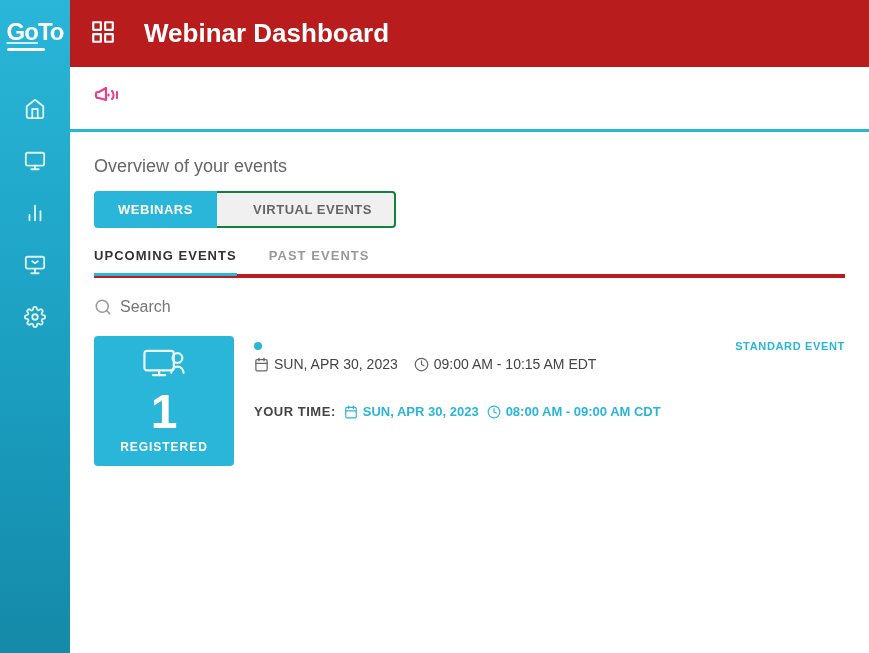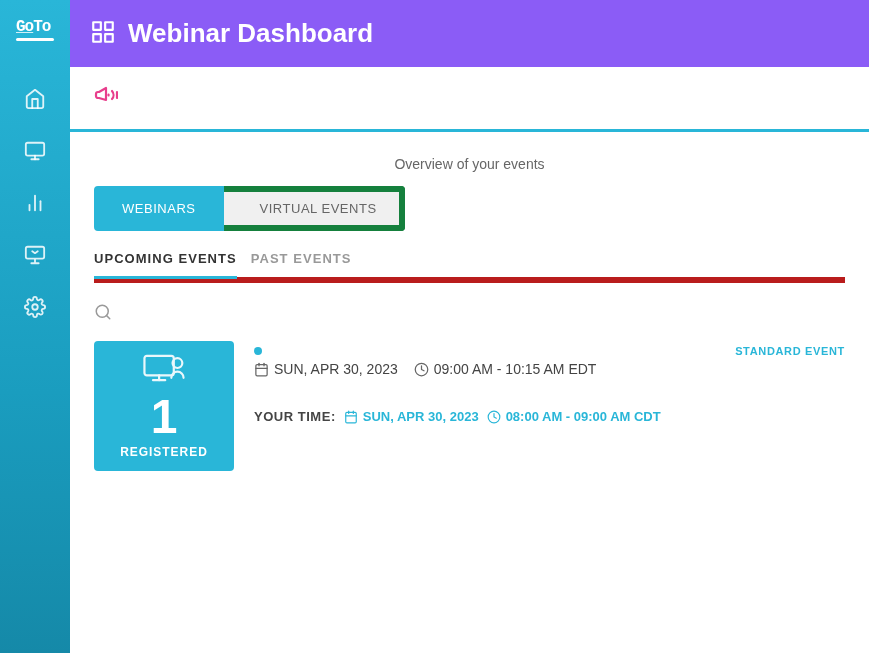--- a/index.html
+++ b/index.html
@@ -38,25 +38,25 @@
       flex: 1;
       display: flex;
       flex-direction: column;
       background: #fff;
       height: 653px;
       overflow: hidden;
     }
 
     
     .header {
-      background: #8b5cf6;
+      background: #b91c1c;
       padding: 18px 24px 18px 20px;
       display: flex;
       align-items: center;
-      gap: 12px;
+      gap: 28px;
     }
     .header-icon svg { width: 26px; height: 26px; color: #fff; }
     .header-title {
       color: #fff;
       font-size: 26px;
       font-weight: 600;
     }
 
     
     .notification-bar {
@@ -70,55 +70,54 @@
     .notification-icon { color: #e83e8c; font-size: 22px; }
     .notification-text { font-size: 16px; color: #333; }
 
     
     .content {
       padding: 24px 24px 0 24px;
       flex: 1;
       overflow-y: auto;
     }
     .overview-label {
-      font-size: 14px;
+      font-size: 18px;
       color: #666;
       margin-bottom: 14px;
-      text-align: center;
     }
 
     
     .toggle-group {
       display: flex;
       gap: 0;
       margin-bottom: 20px;
     }
     .toggle-btn {
       padding: 9px 22px;
       font-size: 13px;
-      font-weight: 400;
+      font-weight: 700;
       letter-spacing: 0.04em;
-      border: 6px solid #15803d;
+      border: 2px solid #15803d;
       cursor: pointer;
       background: #f0f0f0;
       color: #666;
     }
     .toggle-btn.active {
       background: #29b6d8;
       border-color: #29b6d8;
       color: #fff;
     }
     .toggle-btn:first-child { border-radius: 4px 0 0 4px; }
     .toggle-btn:last-child { border-radius: 0 4px 4px 0; border-left: none; padding-left: 36px; }
 
     
     .tabs {
       display: flex;
-      gap: 14px;
-      border-bottom: 6px solid #b91c1c;
+      gap: 32px;
+      border-bottom: 4px solid #b91c1c;
       margin-bottom: 20px;
     }
     .tab {
       font-size: 13px;
       font-weight: 700;
       letter-spacing: 0.08em;
       color: #999;
       padding-bottom: 10px;
       cursor: pointer;
       border-bottom: 3px solid transparent;
@@ -237,24 +236,24 @@
       align-items: center;
       gap: 5px;
       color: #29b6d8;
       font-size: 13px;
       font-weight: 600;
     }
     .your-time-value svg { width: 14px; height: 14px; }
 
     
     .goto-logo {
-      font-size: 16px;
+      font-size: 24px;
       font-weight: 800;
       color: #fff;
-      font-family: Liberation Mono, monospace;
+      font-family: Liberation Sans, sans-serif;
       letter-spacing: -1px;
     }
     .goto-logo span { text-decoration: underline; text-decoration-color: rgba(255,255,255,0.8); }
     .goto-underline {
       width: 38px;
       height: 3px;
       background: #fff;
       margin-top: 2px;
       border-radius: 2px;
     }
@@ -343,20 +342,21 @@
     <div class="tabs">
       <div class="tab active">UPCOMING EVENTS</div>
       <div class="tab">PAST EVENTS</div>
     </div>
 
     <div class="search-bar">
       <svg viewBox="0 0 24 24" fill="none" stroke="#999" stroke-width="2" stroke-linecap="round" stroke-linejoin="round" width="18" height="18">
         <circle cx="11" cy="11" r="8"></circle>
         <line x1="21" y1="21" x2="16.65" y2="16.65"></line>
       </svg>
+      <input class="search-input" type="text" placeholder="Search" style="">
     </div>
 
     <div class="event-row">
       <div class="event-thumbnail">
         <div class="event-thumbnail-icon">
           <svg viewBox="0 0 36 24" fill="none" stroke="white" stroke-width="1.8" stroke-linecap="round" stroke-linejoin="round" width="44" height="30">
             <rect x="2" y="2" width="24" height="16" rx="2"></rect>
             <line x1="9" y1="22" x2="19" y2="22"></line>
             <line x1="14" y1="18" x2="14" y2="22"></line>
             <circle cx="29" cy="8" r="4"></circle>

